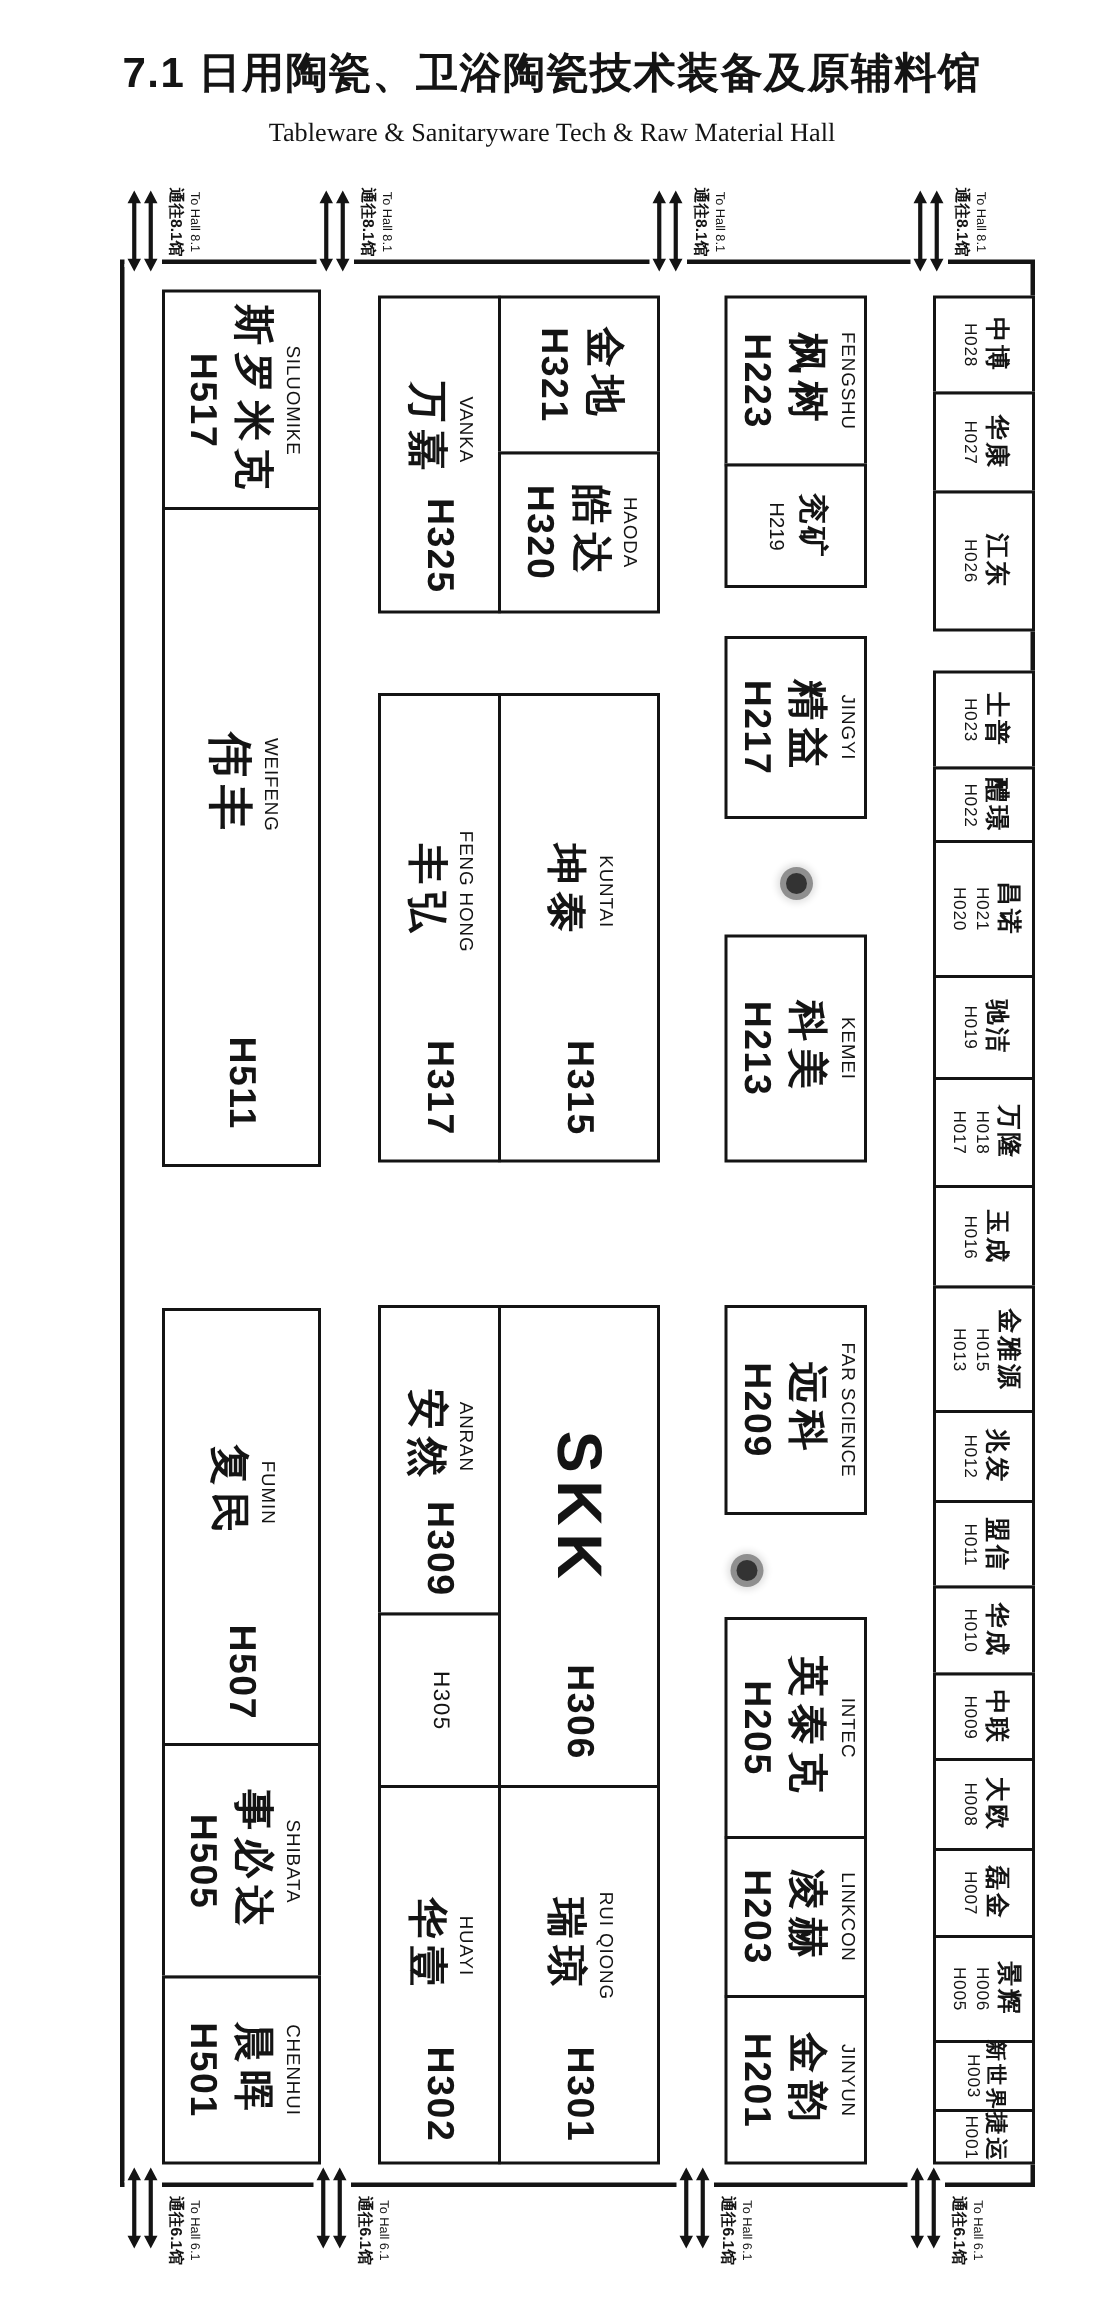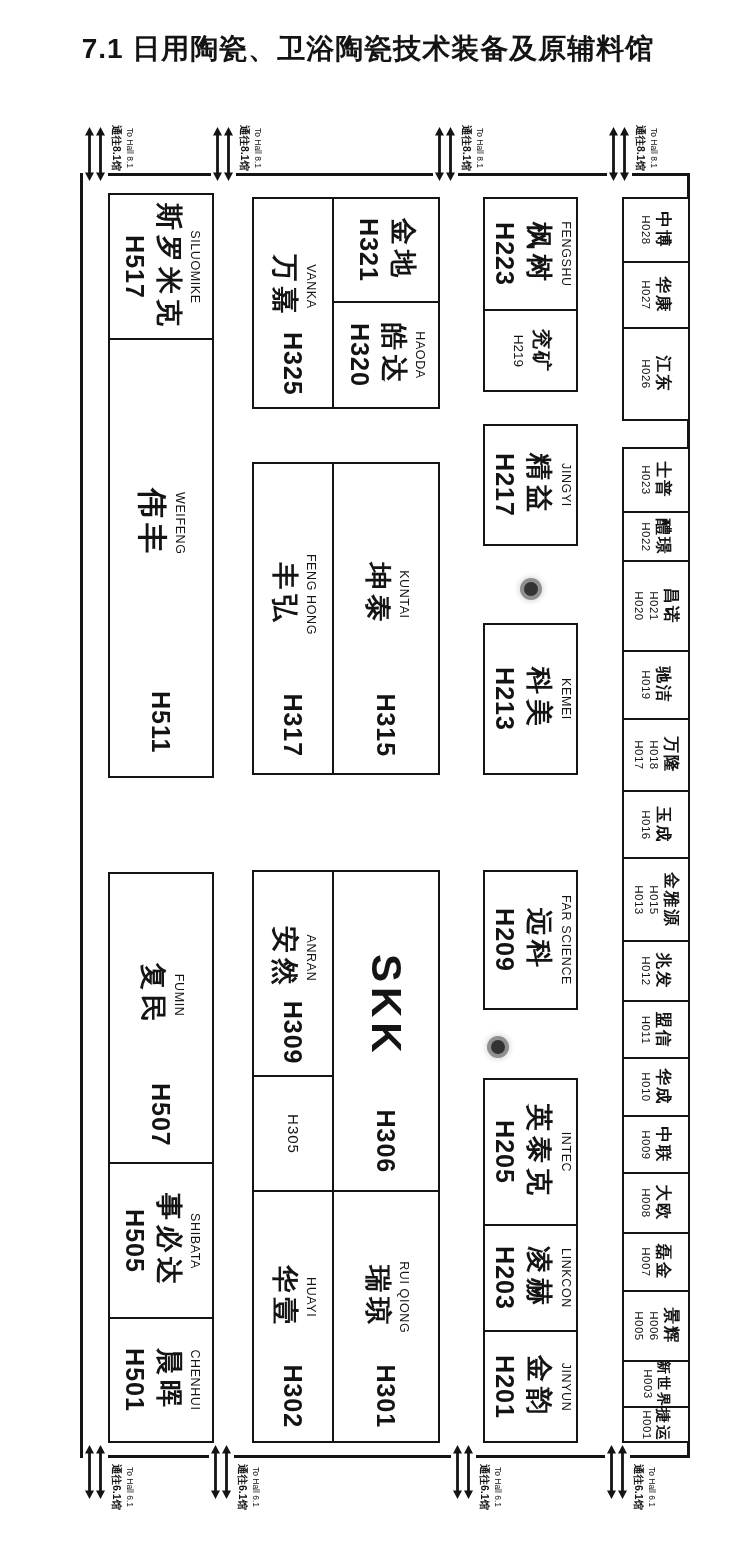--- a/index.html
+++ b/index.html
@@ -43,20 +43,21 @@
   .g-en{font-size:8.5px;white-space:nowrap;line-height:1.3;}
 
   .wallgap{position:absolute;width:25px;height:6px;background:#fff;z-index:2;}
   .pillar{position:absolute;width:14px;height:14px;border-radius:50%;background:#333;box-shadow:0 0 0 4px #8f8f8f,0 0 5px 6px rgba(0,0,0,0.12);z-index:2;}
 </style>
 </head>
 <body>
 
 <div class="page">
   <div class="title-cn">7.1 日用陶瓷、卫浴陶瓷技术装备及原辅料馆</div>
+  <div class="title-en">Tableware &amp; Sanitaryware Tech &amp; Raw Material Hall</div>
   <div class="plan">
     <div class="hall"></div>
   <div class="booth lg" style="left: 108px; top: 193px; width: 106px; height: 147px;">
         <div class="rot cols" style="width: 141px; height: 100px;">
           <div class="t-en">SILUOMIKE</div>
           <div class="t-cn">斯罗米克</div>
           <div class="t-code">H517</div>
         </div>
       </div>
       <div class="booth lg" style="left: 108px; top: 338px; width: 106px; height: 440px;">

